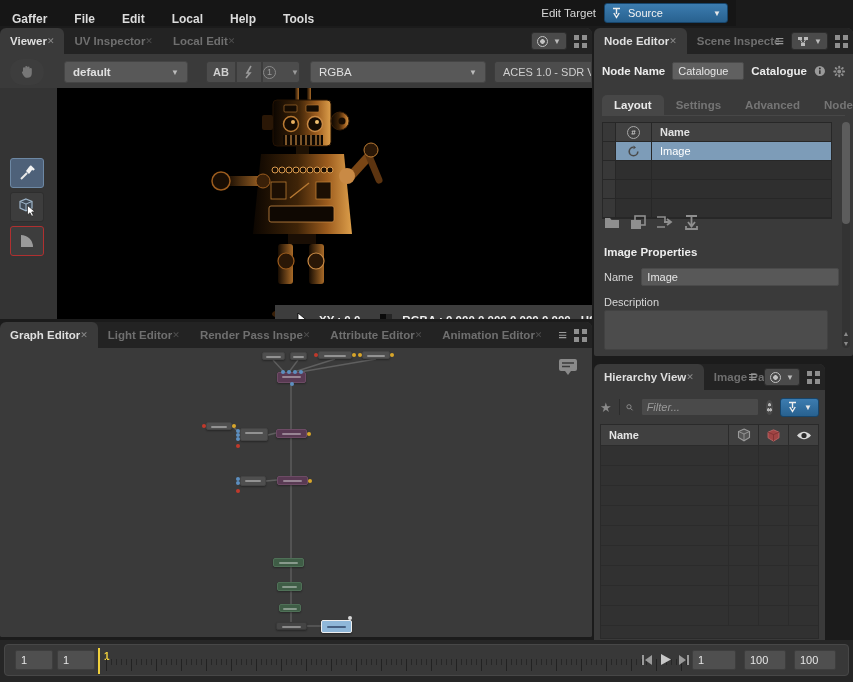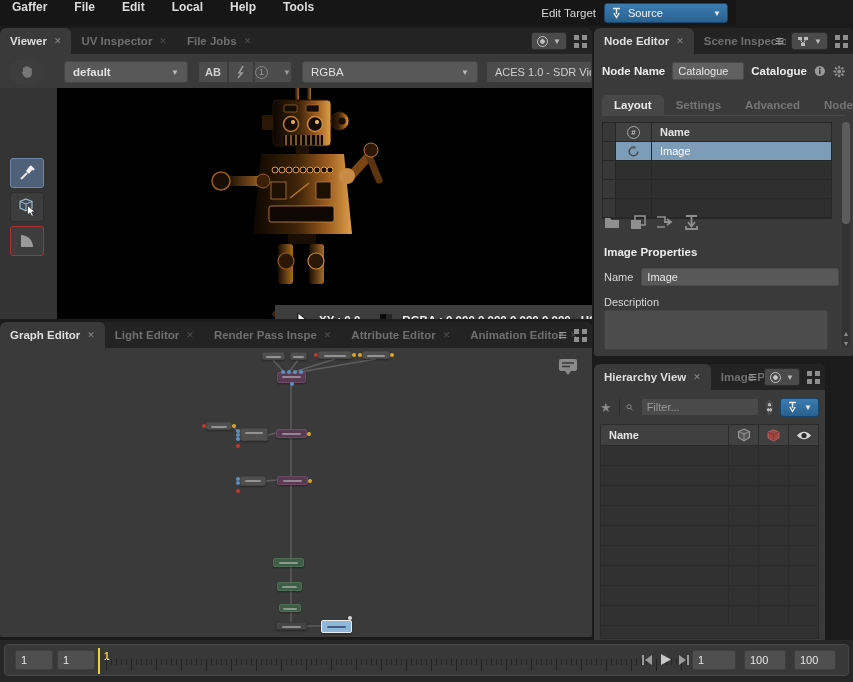--- a/index.html
+++ b/index.html
@@ -1,32 +1,32 @@
 <!DOCTYPE html>
 <html><head>
 <meta charset="utf-8">
 <style>
   html,body{margin:0;padding:0;background:#101010;}
   *{box-sizing:border-box;}
   #window{position:relative;width:853px;height:682px;background:#1b1b1b;overflow:hidden;
     font-family:"Liberation Sans","DejaVu Sans",sans-serif;color:#cfcfcf;font-size:11px;}
   
-  #menubar{position:absolute;left:0;top:0;width:736px;height:26px;background:#161616;display:flex;align-items:flex-start;}
+  #menubar{position:absolute;left:0;top:0;width:736px;height:26px;background:#161616;display:flex;align-items:flex-end;}
   #menubar-items{display:flex;align-items:center;padding-left:12px;gap:27px;}
   .menu-item{font-weight:bold;font-size:12px;color:#dcdcdc;cursor:default;}
   #edit-target-wrap{position:absolute;right:8px;top:3px;display:flex;align-items:center;gap:8px;}
   #edit-target-label{font-size:11.5px;color:#d8d8d8;}
   .blue-dd{background:linear-gradient(#3c7cb0,#28618f);border:1px solid #17456b;border-radius:3px;height:20px;
     display:flex;align-items:center;color:#f2f2f2;font-size:11px;padding:0 6px;gap:6px;}
   #edit-target-dd{width:124px;}
   .dd-chevron{margin-left:auto;font-size:8px;color:#e8e8e8;}
   
   .panel{position:absolute;background:#3a3a3a;border-radius:6px 6px 2px 2px;}
   .tabbar{position:relative;height:26px;background:#232323;border-radius:6px 6px 0 0;display:flex;align-items:flex-end;overflow:hidden;}
-  .tab{height:26px;display:inline-flex;align-items:center;gap:7px;padding:0 10px;font-weight:bold;font-size:11.5px;color:#6f6f6f;white-space:nowrap;}
+  .tab{height:26px;display:inline-flex;align-items:center;padding:0 10px;font-weight:bold;font-size:11.5px;color:#6f6f6f;white-space:nowrap;}
   .tab.active{background:#3a3a3a;border-radius:6px 6px 0 0;color:#dfdfdf;}
   .tab .x{font-size:9px;color:#4f4f4f;font-weight:bold;}
   .tab.active .x{color:#8a8a8a;}
   .tabbar-right{position:absolute;right:5px;top:0;height:26px;display:flex;align-items:center;gap:7px;}
   .menu-ic{font-size:15px;color:#9a9a9a;line-height:10px;}
   .grid-ic{width:13px;height:13px;background:
      linear-gradient(#8f8f8f,#8f8f8f),linear-gradient(#8f8f8f,#8f8f8f),
      linear-gradient(#8f8f8f,#8f8f8f),linear-gradient(#8f8f8f,#8f8f8f);
      background-size:5px 5px;background-position:0 0,8px 0,0 8px,8px 8px;background-repeat:no-repeat;}
   .mini-dd{background:#4a4a4a;border:1px solid #2c2c2c;border-radius:3px;height:18px;display:flex;align-items:center;gap:5px;padding:0 5px;color:#cbcbcb;}
@@ -79,21 +79,21 @@
   #ne-desc-label{position:absolute;left:10px;top:268px;color:#d6d6d6;}
   #ne-desc{position:absolute;left:10px;top:282px;width:224px;height:40px;background:#4c4c4c;border:1px solid #424242;border-radius:2px;resize:none;}
   .vscroll{position:absolute;right:3px;top:94px;width:8px;bottom:8px;background:#333;border-radius:4px;}
   .vscroll .thumb{position:absolute;left:0;top:0;width:8px;height:45%;background:#5c5c5c;border-radius:4px;}
   .vscroll .arr{position:absolute;left:0;width:8px;height:9px;color:#8a8a8a;font-size:7px;line-height:9px;text-align:center;}
   
   #hier-panel{left:594px;top:364px;width:231px;height:279px;}
   #hier-filter-row{position:absolute;left:6px;top:32px;right:6px;height:22px;display:flex;align-items:center;gap:7px;}
   .star-ic{color:#8a8a8a;font-size:13px;}
   .vsep{width:1px;height:16px;background:#2c2c2c;}
-  #hier-filter-input{width:118px;height:18px;background:#4a4a4a;border:1px solid #3a3a3a;}
+  #hier-filter-input{width:118px;height:18px;background:#4a4a4a;border:1px solid #3a3a3a;font-style:italic;}
   #hier-filter-input::placeholder{color:#9a9a9a;}
   .dots-ic{width:15px;height:15px;border-radius:50%;background:#4a4a4a;position:relative;
      background-image:radial-gradient(circle at 50% 32%,#b5b5b5 0 1.4px,transparent 1.8px),
        radial-gradient(circle at 34% 66%,#b5b5b5 0 1.4px,transparent 1.8px),
        radial-gradient(circle at 66% 66%,#b5b5b5 0 1.4px,transparent 1.8px);}
   #hier-pin-dd{width:52px;height:19px;}
   #hier-table{position:absolute;left:6px;top:60px;right:6px;bottom:4px;background:#313131;border:1px solid #2a2a2a;overflow:hidden;}
   .htr{display:flex;height:20px;border-bottom:1px solid #2b2b2b;align-items:stretch;}
   .htr.head{background:#404040;height:21px;}
   .hname{flex:1;display:flex;align-items:center;padding-left:8px;font-weight:bold;color:#e4e4e4;}
@@ -156,21 +156,21 @@
     <div class="tabbar">
       <div class="tab active">
         <span>Viewer</span>
         <span class="x">✕</span>
       </div>
       <div class="tab">
         <span>UV Inspector</span>
         <span class="x">✕</span>
       </div>
       <div class="tab">
-        <span>File Jobs</span>
+        <span>Local Edit</span>
         <span class="x">✕</span>
       </div>
       <div class="tabbar-right">
         <div class="mini-dd">
           <span class="target-ic"></span>
           <span class="dd-chevron">▼</span>
         </div>
         <span class="grid-ic"></span>
       </div>
     </div>
@@ -180,21 +180,21 @@
     <div id="viewer-toolbar">
       <div class="btn" style="width:34px;margin-left:10px;height:26px;background:#3d3d3d;border:none;border-radius:13px;">
         <svg width="18" height="18" viewBox="0 0 18 18">
           <path d="M5 9 V5.4 a1.1 1.1 0 0 1 2.2 0 V4.2 a1.1 1.1 0 0 1 2.2 0 V4.6 a1.1 1.1 0 0 1 2.2 0 V6 a1.1 1.1 0 0 1 2.2 0 v4.4 c0 2.6-1.8 4.4-4.4 4.4 c-2.2 0-3.3-1-4.4-3.1 L4 9.8 a1 1 0 0 1 1.7-1Z" fill="#777"></path>
         </svg>
       </div>
       <div class="dd" style="width:124px;margin-left:20px;font-weight:bold;">
         <span>default</span>
         <span class="dd-chevron" style="color:#bbb">▼</span>
       </div>
-      <div style="display:flex;margin-left:10px;">
+      <div style="display:flex;margin-left:18px;">
         <div class="btn" style="width:30px;border-radius:3px 0 0 3px;font-weight:bold;">
           <span>AB</span>
         </div>
         <div class="btn" style="width:26px;border-radius:0;">
           <svg width="12" height="14" viewBox="0 0 12 14">
             <path d="M8 1 L4 8 H7 L3 13" stroke="#9a9a9a" stroke-width="1.6" fill="none"></path>
           </svg>
         </div>
         <div class="btn" style="width:38px;border-radius:0 3px 3px 0;gap:5px;color:#9a9a9a;">
           <span style="border:1px solid #8a8a8a;border-radius:50%;width:13px;height:13px;display:flex;align-items:center;justify-content:center;font-size:9px;">1</span>

